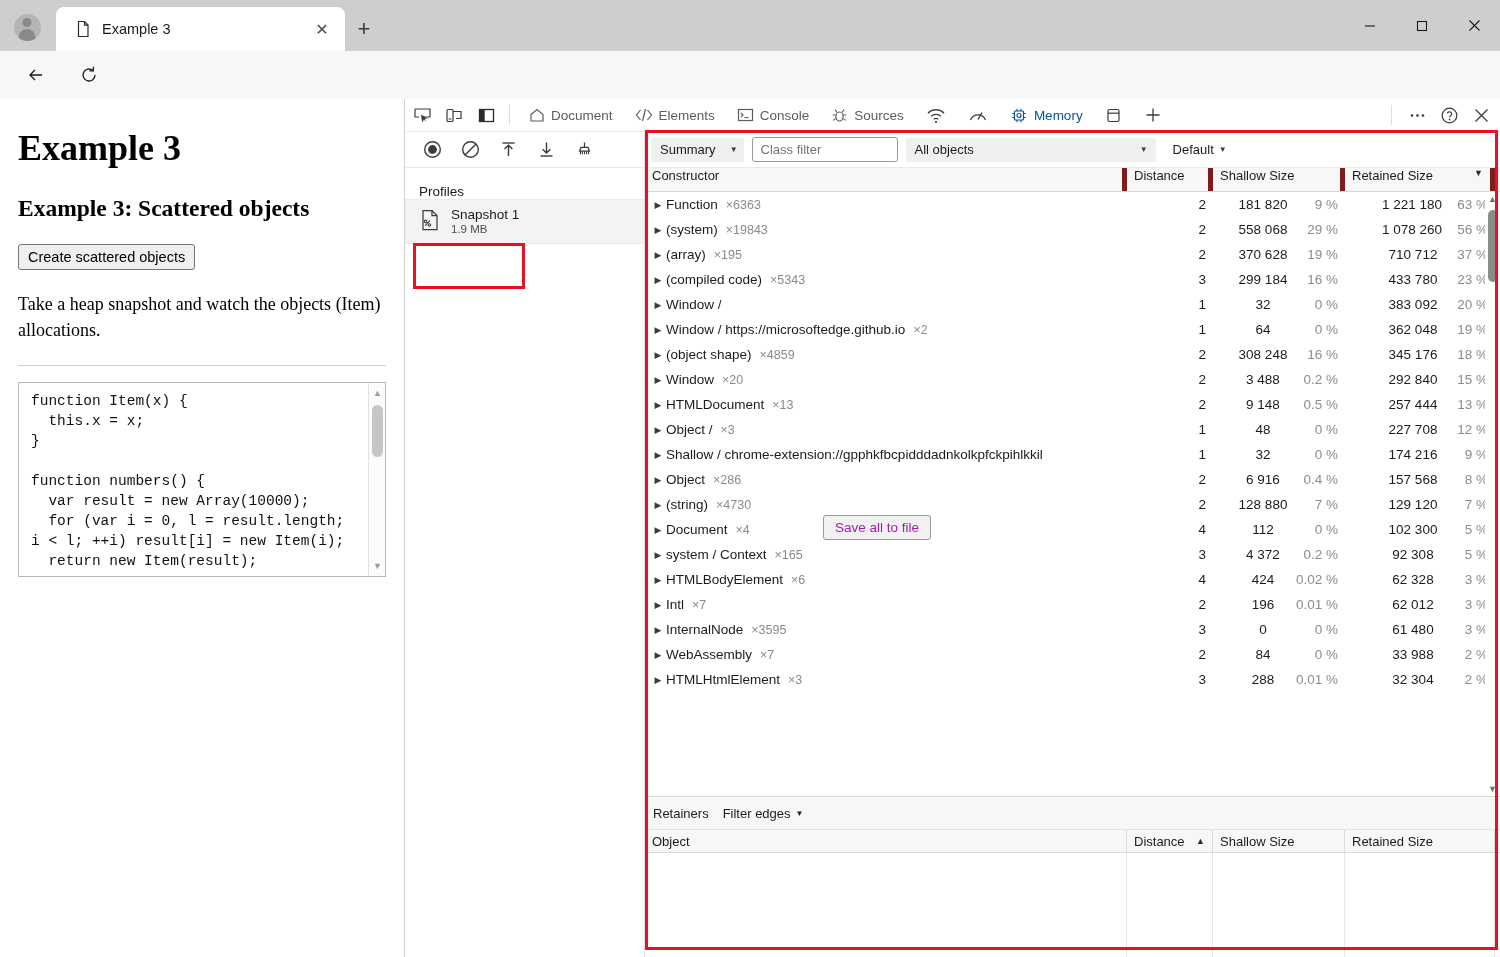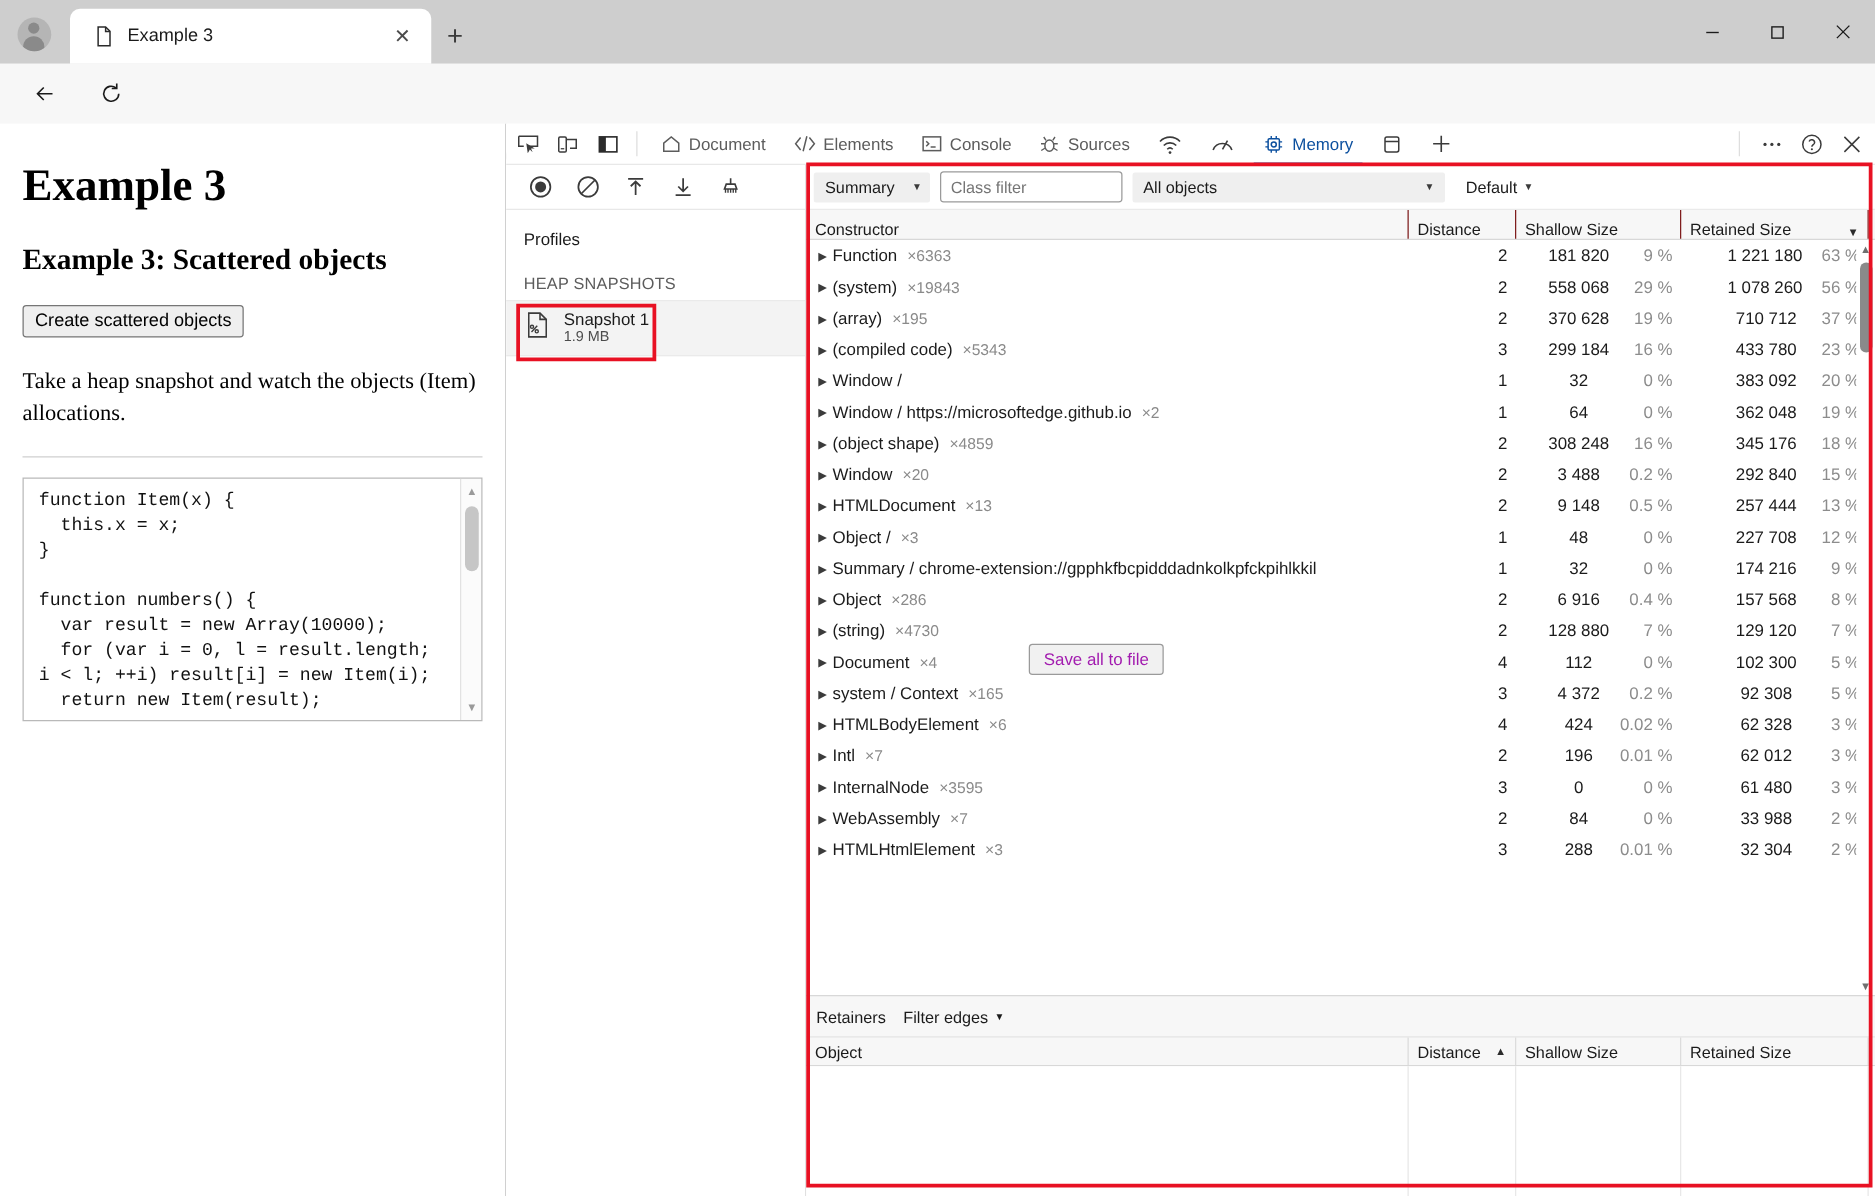--- a/index.html
+++ b/index.html
@@ -213,22 +213,22 @@
   .sel.plain { background: transparent; gap: 5px; }
 
   
   .grid { flex: 1 1 auto; display: flex; flex-direction: column; min-height: 0; }
   .ghead {
     display: flex; height: 24px; background: #f7f7f7;
     border-bottom: 1px solid #d8d8d8; flex: 0 0 auto;
     font-size: 13px; color: #1b1b1b; position: relative;
   }
   .ghead .hc {
-    display: flex; align-items: flex-end; padding: 0 7px;
-    border-right: 1px solid #7f1d1d; position: relative;
+    display: flex; align-items: flex-start; padding: 0 7px;
+    border-right: 5px solid #7f1d1d; position: relative;
   }
   .c-ctor  { width: 482px; flex: 0 0 482px; }
   .c-dist  { width: 86px;  flex: 0 0 86px; justify-content: flex-start; }
   .c-shal  { width: 132px; flex: 0 0 132px; }
   .c-ret   { width: 150px; flex: 0 0 150px; }
   .sort-ind { position: absolute; right: 7px; font-size: 9px; color: #2b2b2b; }
 
   .gbody { flex: 1 1 auto; overflow: hidden; position: relative; background: #fff; }
   .grow {
     display: flex; height: 25px; align-items: center;
@@ -565,21 +565,20 @@
           </div>
           <div class="st-btn">
             <svg width="21" height="21" viewBox="0 0 21 21">
               <path d="M10.5 3.5v4.8" stroke="#3b3b3b" stroke-width="1.3"></path>
               <path d="M5.6 12.2h9.8l-1.4-3.9H7z" fill="none" stroke="#3b3b3b" stroke-width="1.3"></path>
               <path d="M6.4 12.2v3M8.4 12.2v3M10.5 12.2v3M12.6 12.2v3M14.6 12.2v3" stroke="#3b3b3b" stroke-width="1.1"></path>
             </svg>
           </div>
         </div>
         <div class="profiles-label">Profiles</div>
-        <div class="heap-header">HEAP SNAPSHOTS</div>
         <div class="snap-item">
           <span>
             <svg width="22" height="24" viewBox="0 0 22 24">
               <path d="M4 2.5h9l5 5V21.5H4z" fill="none" stroke="#3b3b3b" stroke-width="1.25"></path>
               <path d="M13 2.5v5h5" fill="none" stroke="#3b3b3b" stroke-width="1.25"></path>
               <path d="M6.2 17.6l4.6-5" stroke="#3b3b3b" stroke-width="1.1"></path>
               <circle cx="6.6" cy="13.4" r="1.25" fill="none" stroke="#3b3b3b" stroke-width="1.1"></circle>
               <circle cx="10.4" cy="17" r="1.25" fill="none" stroke="#3b3b3b" stroke-width="1.1"></circle>
             </svg>
           </span>
@@ -803,21 +802,21 @@
                     <span class="num-pct">0 %</span>
                   </div>
                   <div class="cell c-ret num">
                     <span class="num-val">227 708</span>
                     <span class="num-pct">12 %</span>
                   </div>
                 </div>
                 <div class="grow">
                   <div class="cell c-ctor">
                     <span class="tri">▶</span>
-                    <span class="ctor-name">Summary / chrome-extension://gpphkfbcpidddadnkolkpfckpihlkkil</span>
+                    <span class="ctor-name">Shallow / chrome-extension://gpphkfbcpidddadnkolkpfckpihlkkil</span>
                     <span class="ctor-count"></span>
                   </div>
                   <div class="cell c-dist num">
                     <span>1</span>
                   </div>
                   <div class="cell c-shal num">
                     <span class="num-val">32</span>
                     <span class="num-pct">0 %</span>
                   </div>
                   <div class="cell c-ret num">

